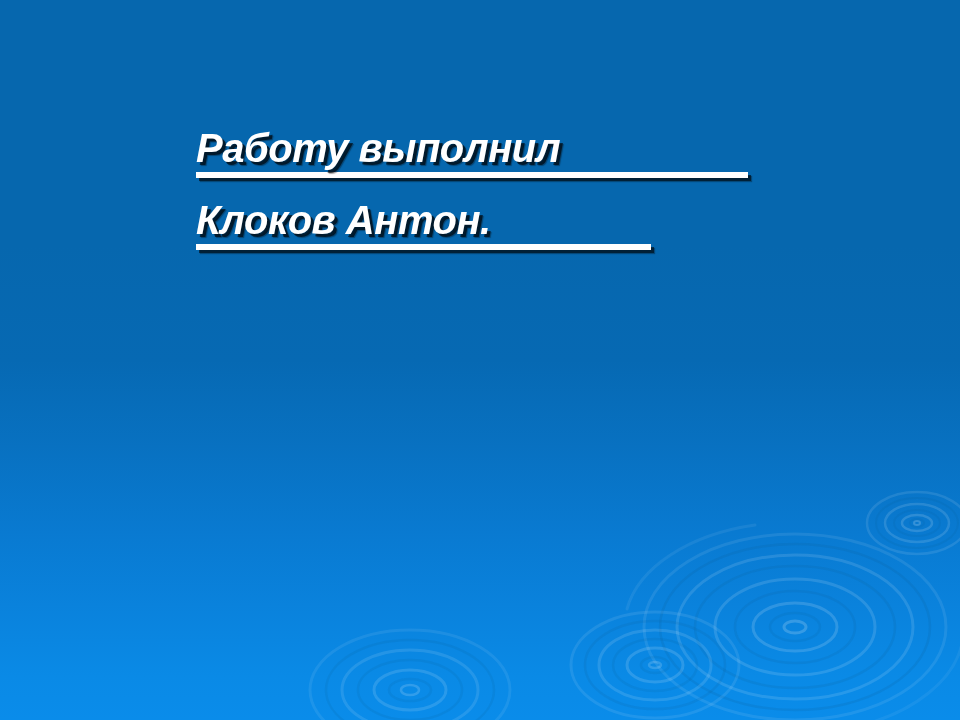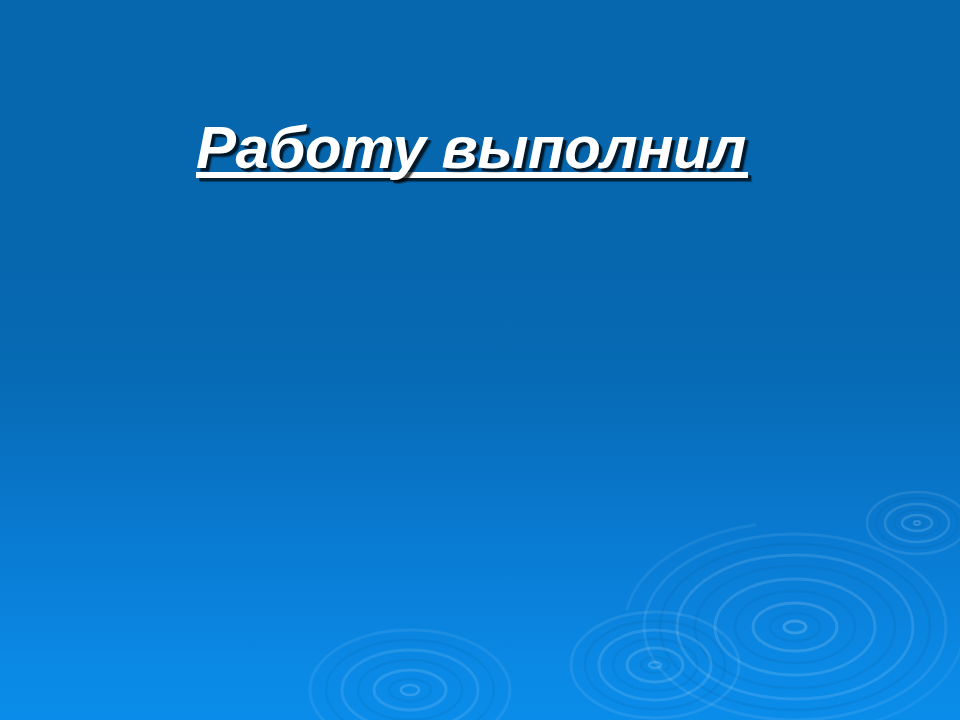--- a/index.html
+++ b/index.html
@@ -42,21 +42,21 @@
     left: 196px;
     top: 112px;
     width: 700px;
   }
 
   .title-line {
     display: block;
     font-family: "Liberation Sans", sans-serif;
     font-weight: bold;
     font-style: italic;
-    font-size: 60px;
+    font-size: 40px;
     line-height: 72px;
     letter-spacing: -0.5px;
     color: #ffffff;
     white-space: nowrap;
     text-shadow:
         3px 3px 0 rgba(0, 0, 0, 0.62),
         4px 4px 1px rgba(0, 0, 0, 0.34);
     position: relative;
   }
 
@@ -144,16 +144,20 @@
     </g>
   </svg>
 
   <div id="title-block">
 
     <span class="title-line line-1">
       <span class="txt">Работу выполнил</span>
       <span class="rule"></span>
     </span>
 
+    <span class="title-line line-2">
+      <span class="txt">Клоков Антон.</span>
+      <span class="rule"></span>
+    </span>
 
   </div>
 
 </div>
 
 </body></html>

